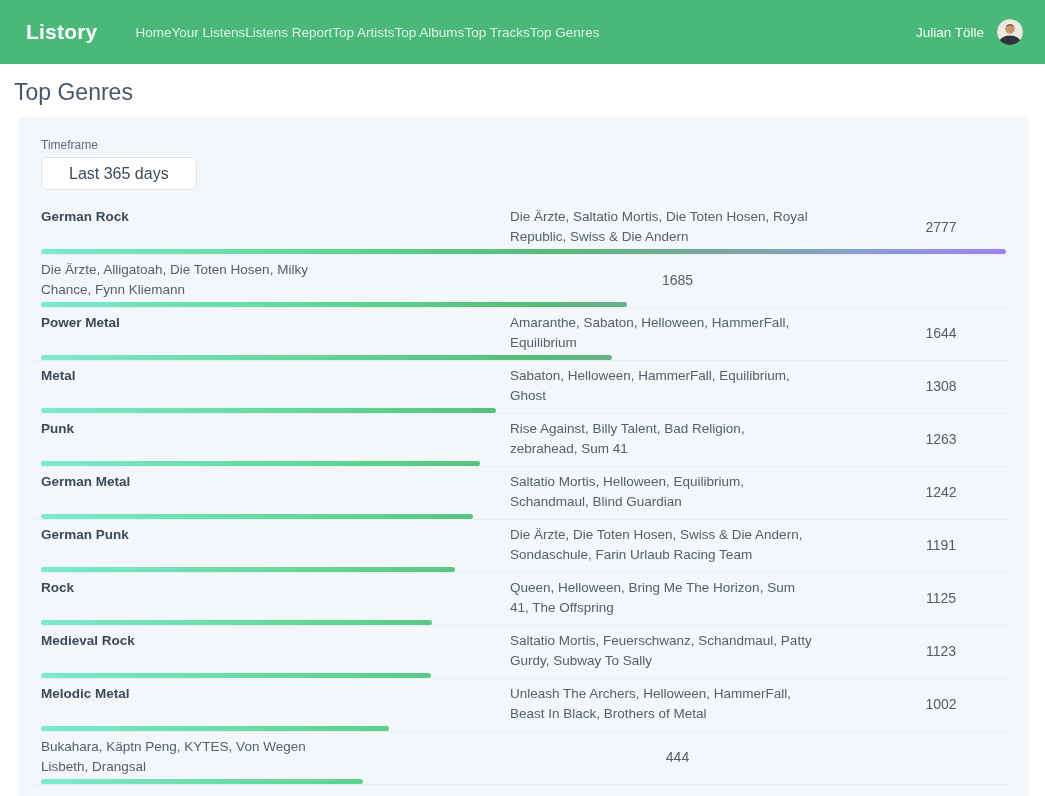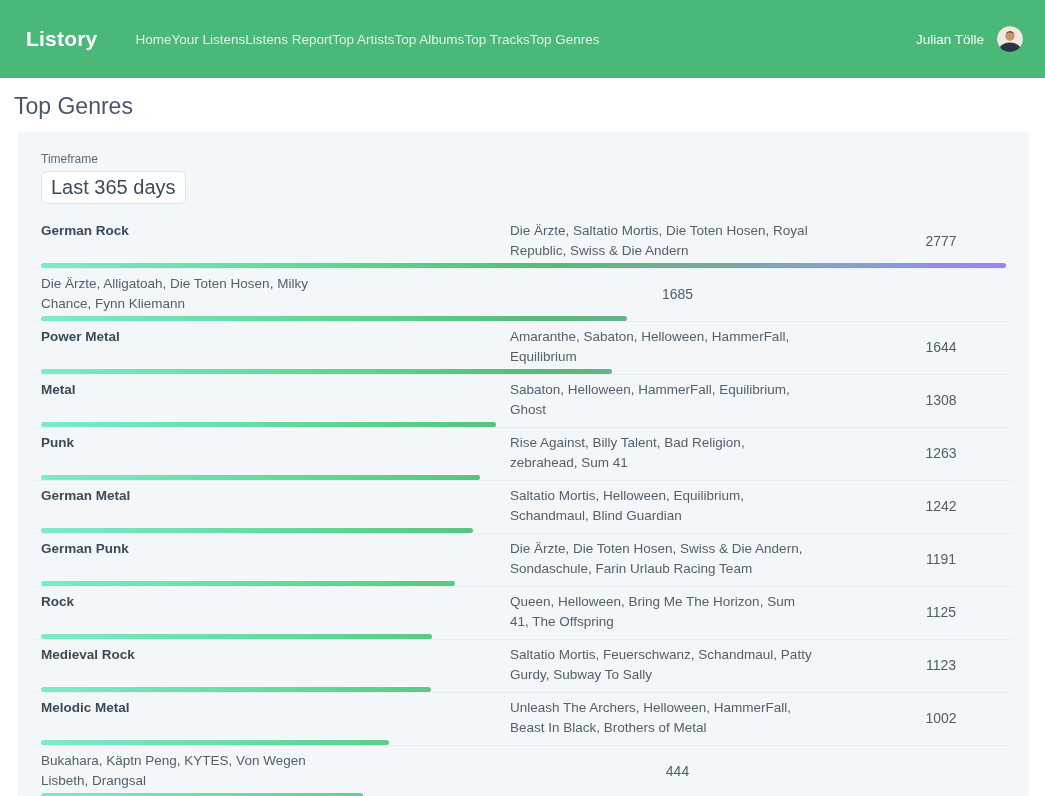--- a/index.html
+++ b/index.html
@@ -11,21 +11,21 @@
   }
   :root{
     --navbar-green:#49b878;
     --card-bg:#f4f7fa;
     --g-start:#7ceacd;
     --g-mid:#57bb79;
     --g-end:#9f80f8;
   }
   
   .navbar{
-    height:78px;background:var(--navbar-green);
+    height:64px;background:var(--navbar-green);
     display:flex;align-items:center;padding:0 22px 0 26px;box-sizing:border-box;
   }
   .brand{
     color:#fff;font-size:21px;font-weight:700;letter-spacing:.2px;
     text-decoration:none;margin-right:38px;
   }
   .nav-links{display:flex;align-items:center;}
   .nav-link{
     color:rgba(255,255,255,.82);font-size:13.5px;text-decoration:none;white-space:nowrap;
   }
@@ -41,21 +41,21 @@
     font-size:23px;font-weight:500;color:#4a5568;
     margin:15px 0 12px 14px;line-height:27px;
   }
   .card{
     margin:0 16px 0 18px;background:var(--card-bg);border-radius:4px;
     padding:20px 17px 24px;box-sizing:border-box;
   }
   .filter-label{font-size:12px;color:#5b6b7b;margin:0 0 5px 6px;line-height:14px;}
   .select{
     display:inline-block;background:#fff;border:1px solid #dde4ea;border-radius:6px;
-    padding:0 9px;height:33px;line-height:31px;font-size:20px;color:#3d4b5a;
+    padding:0 27px;height:33px;line-height:31px;font-size:16px;color:#3d4b5a;
     margin-left:6px;font-family:inherit;cursor:pointer;box-sizing:border-box;
   }
   
   .genres-table{margin-top:12px;}
   .grow{border-bottom:1px solid #e9eef3;}
   .grow-main{
     display:grid;grid-template-columns:438px 1fr 130px;
     padding:5px 6px 0;align-items:start;gap:31px;
   }
   .genre-name{

